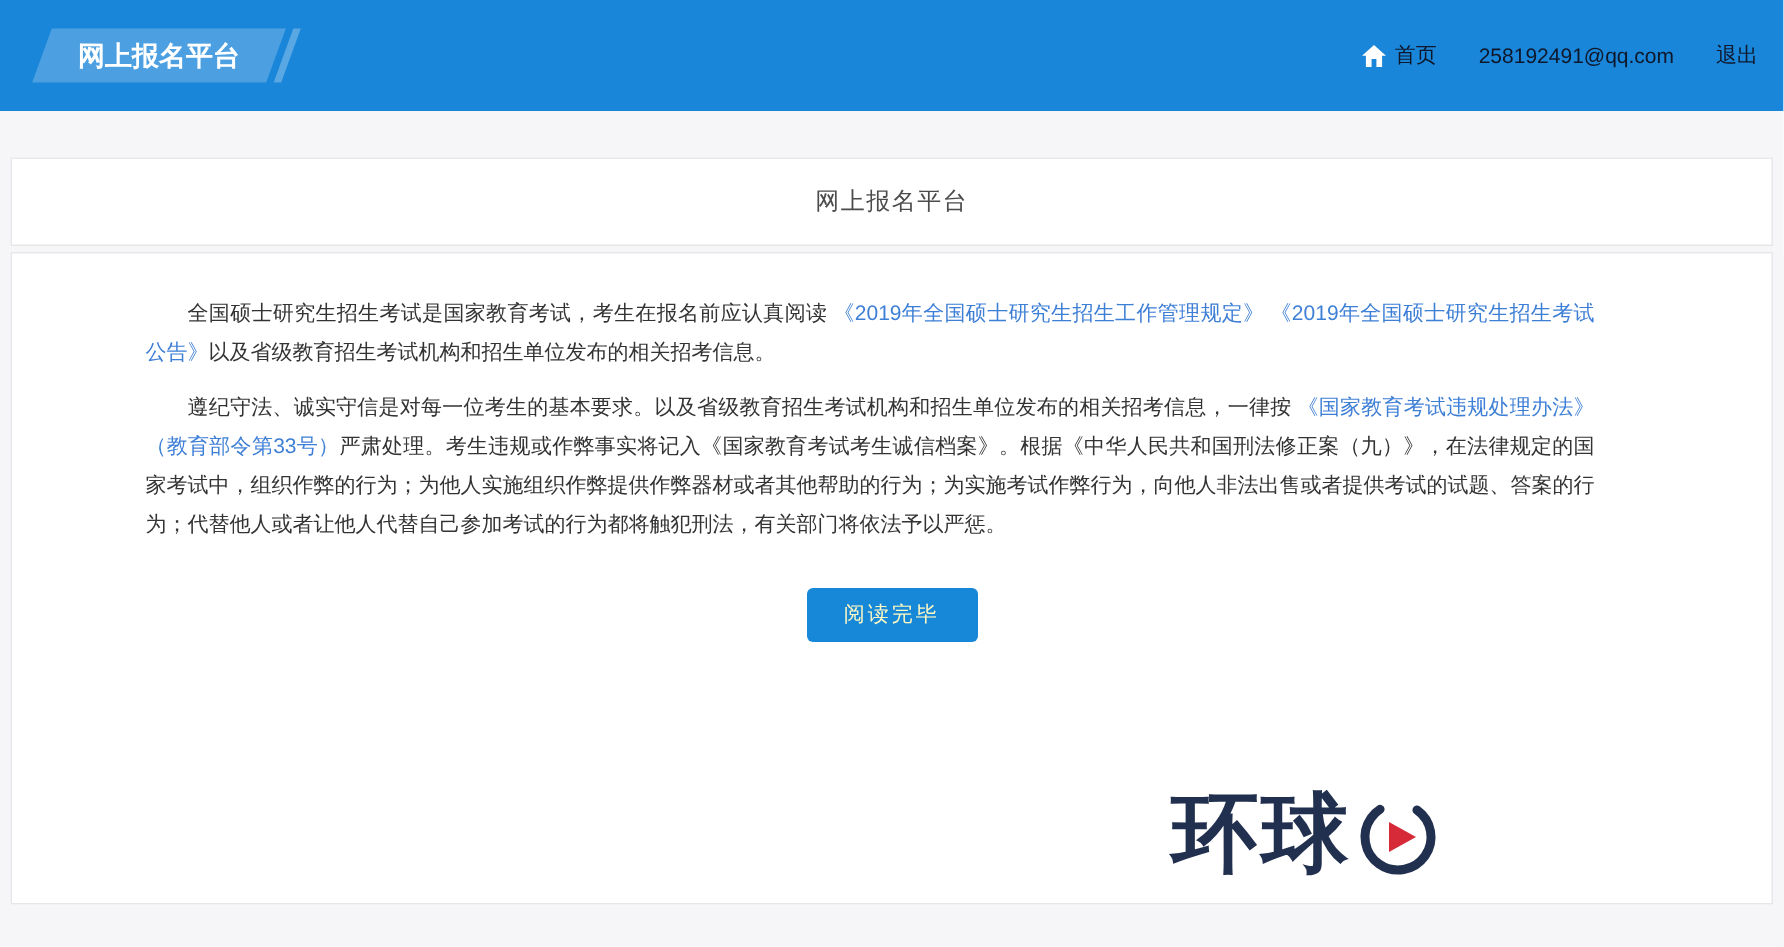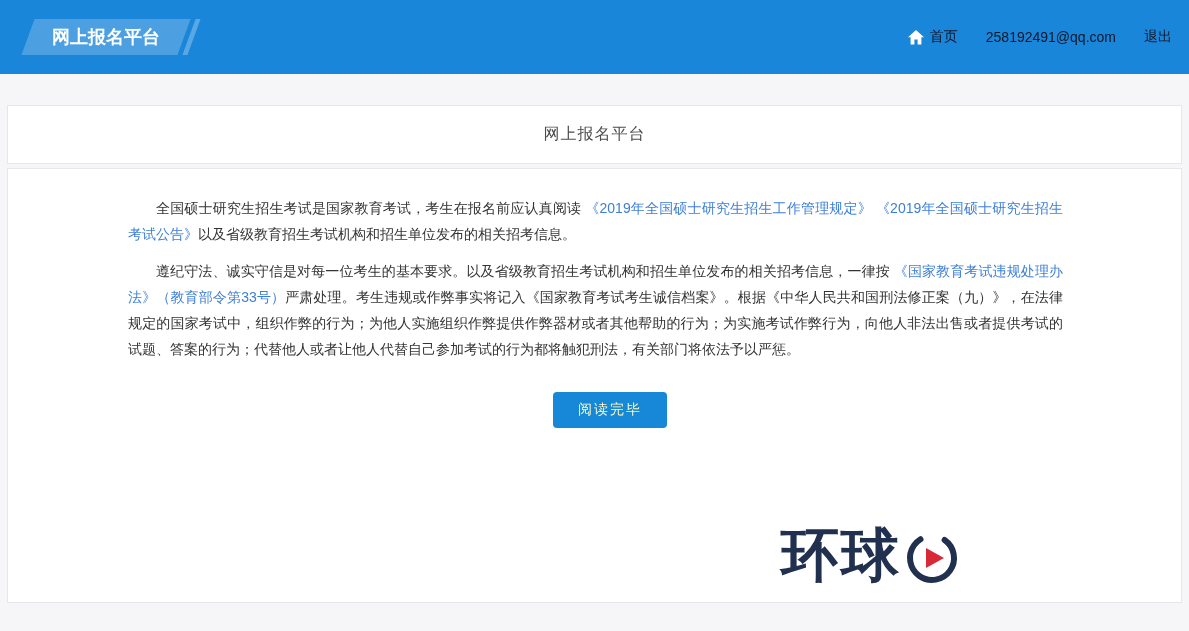--- a/index.html
+++ b/index.html
@@ -74,21 +74,21 @@
     justify-content:center;
   }
   .announce-title {
     font-size:16px;
     color:#4c4c4c;
     letter-spacing:1px;
   }
   .content-panel {
     margin-top:4px;
     height:435px;
-    padding:26px 118px 0 120px;
+    padding:26px 118px 0 89px;
   }
   .para {
     margin:0 0 11px 0;
     font-size:14px;
     line-height:26px;
     color:#333333;
     text-indent:2em;
     text-align:justify;
   }
   .para a {

